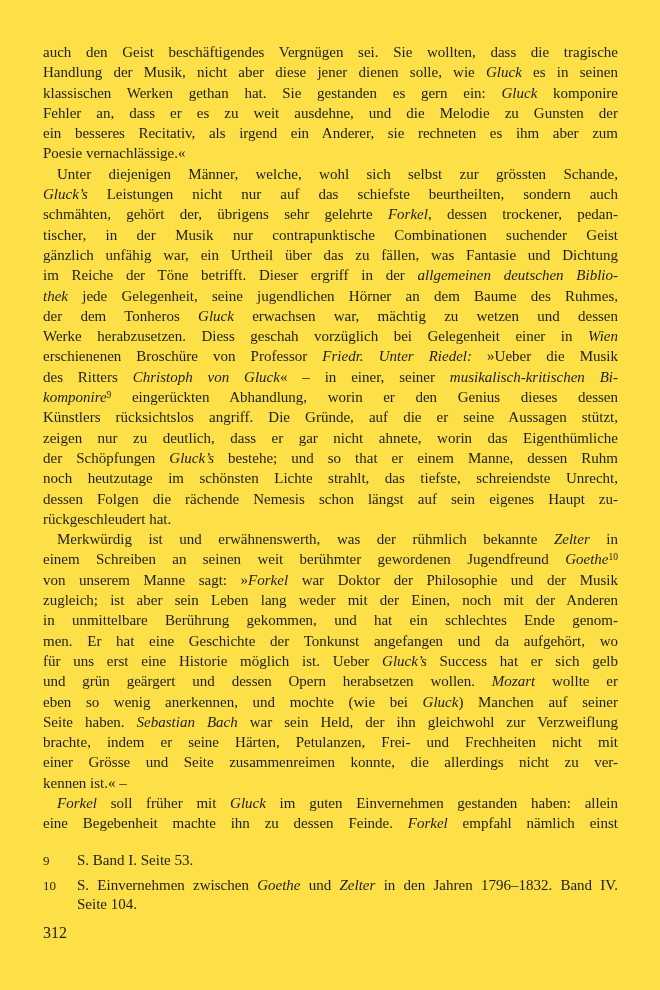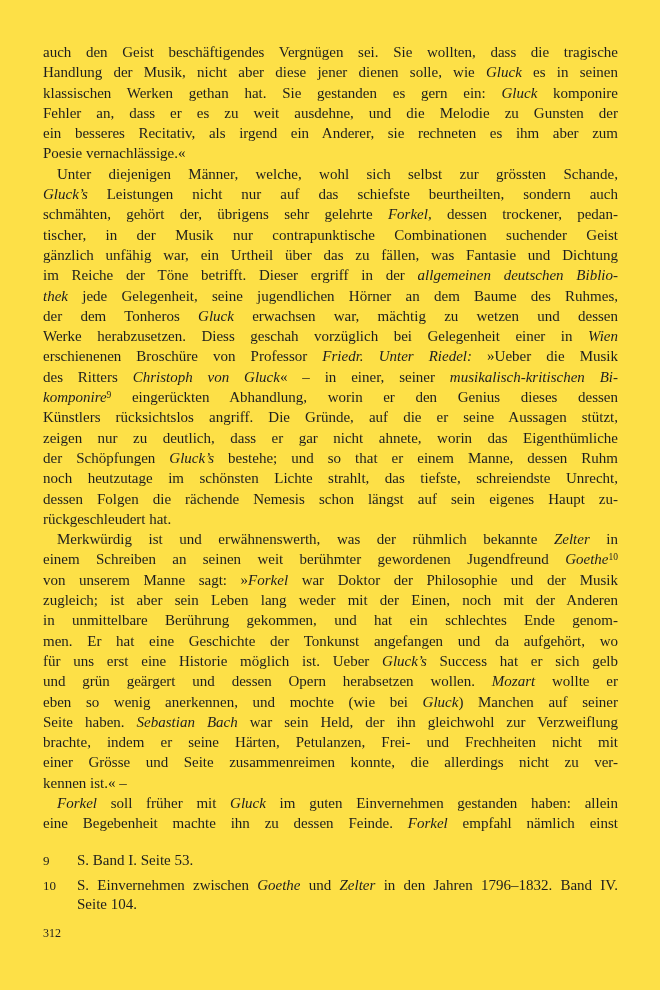--- a/index.html
+++ b/index.html
@@ -53,21 +53,21 @@
     line-height: 19px;
     height: 19px;
     text-align: justify;
     text-align-last: justify;
   }
   .fn-line.last { text-align: left; text-align-last: left; }
   .page-num {
     position: absolute;
     left: 43px;
     top: 926px;
-    font-size: 12px;
+    font-size: 16px;
     line-height: 14px;
   }
 </style>
 </head>
 <body>
 
 <div class="page">
   <div class="text-block">
     <div id="body-text">
         <div class="paragraph">

